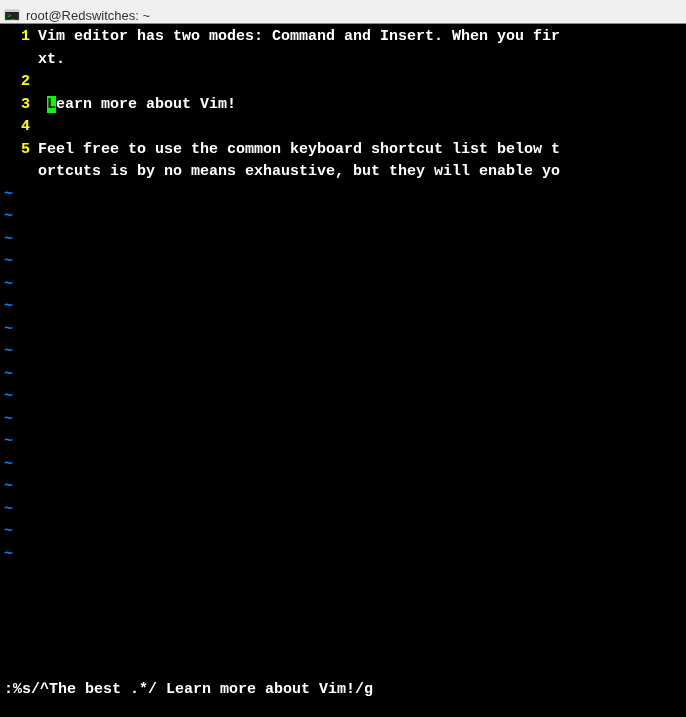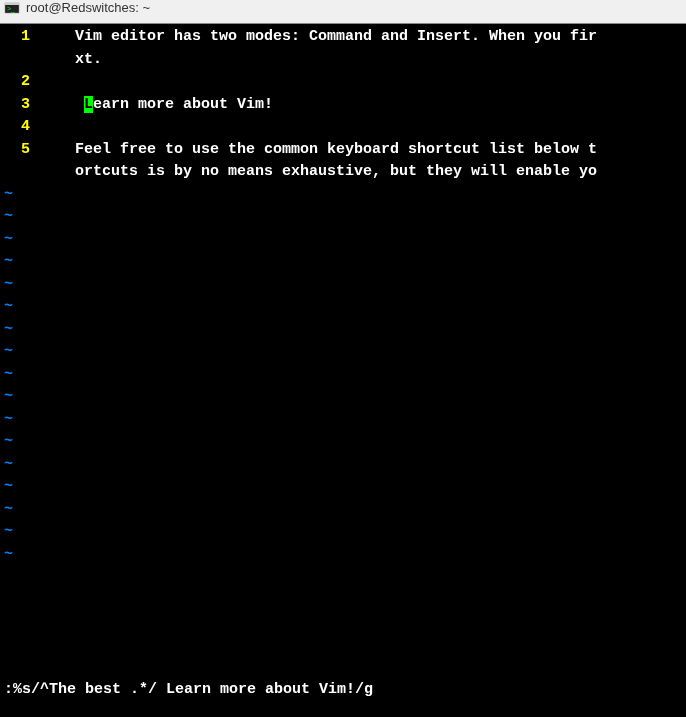--- a/index.html
+++ b/index.html
@@ -16,21 +16,21 @@
       height: 717px;
       overflow: hidden;
       display: flex;
       flex-direction: column;
     }
     .title-bar {
       background: #f0f0f0;
       color: #333;
       height: 24px;
       display: flex;
-      align-items: flex-start;
+      align-items: flex-end;
       padding: 0 4px;
       font-size: 13px;
       font-family: 'Segoe UI', Tahoma, sans-serif;
       border-bottom: 1px solid #888;
     }
     .title-icon {
       width: 16px;
       height: 16px;
       margin-right: 6px;
       display: inline-block;
@@ -51,21 +51,20 @@
       color: #ffff00;
       width: 38px;
       text-align: right;
       padding-right: 8px;
       flex-shrink: 0;
     }
     .line-content {
       color: #fff;
       flex: 1;
       overflow: hidden;
-      margin-left: 37px;
     }
     .cursor-highlight {
       background: #00ff00;
       color: #000;
     }
     .tilde {
       color: #0080ff;
       padding-left: 4px;
     }
     .command-line {

